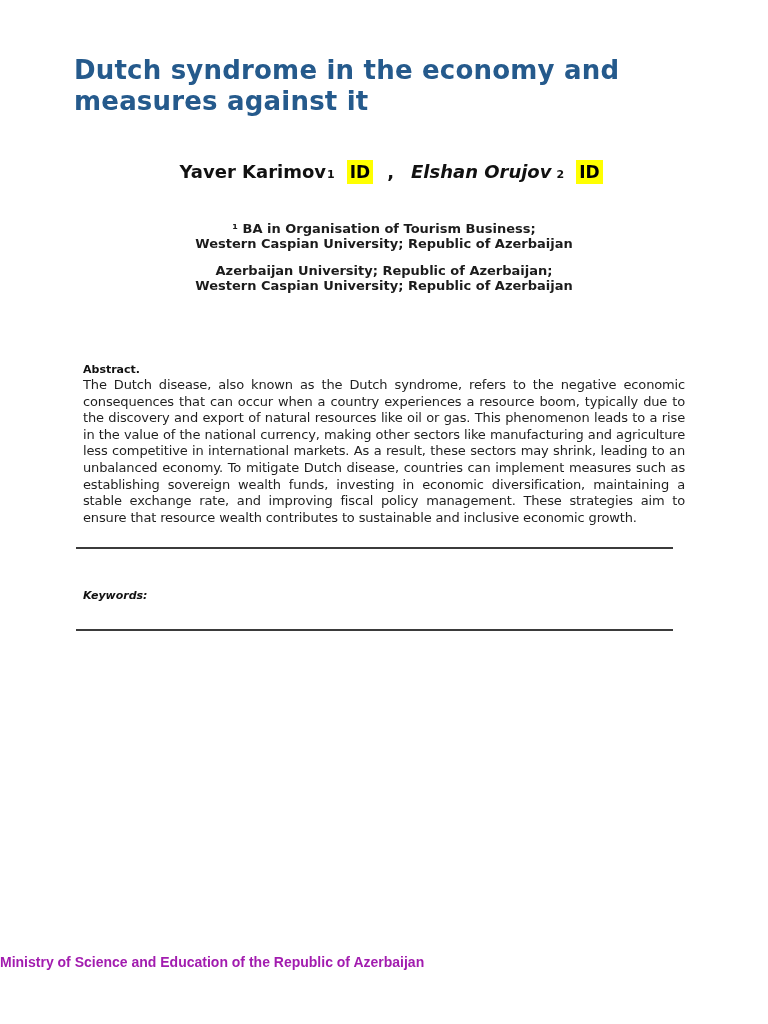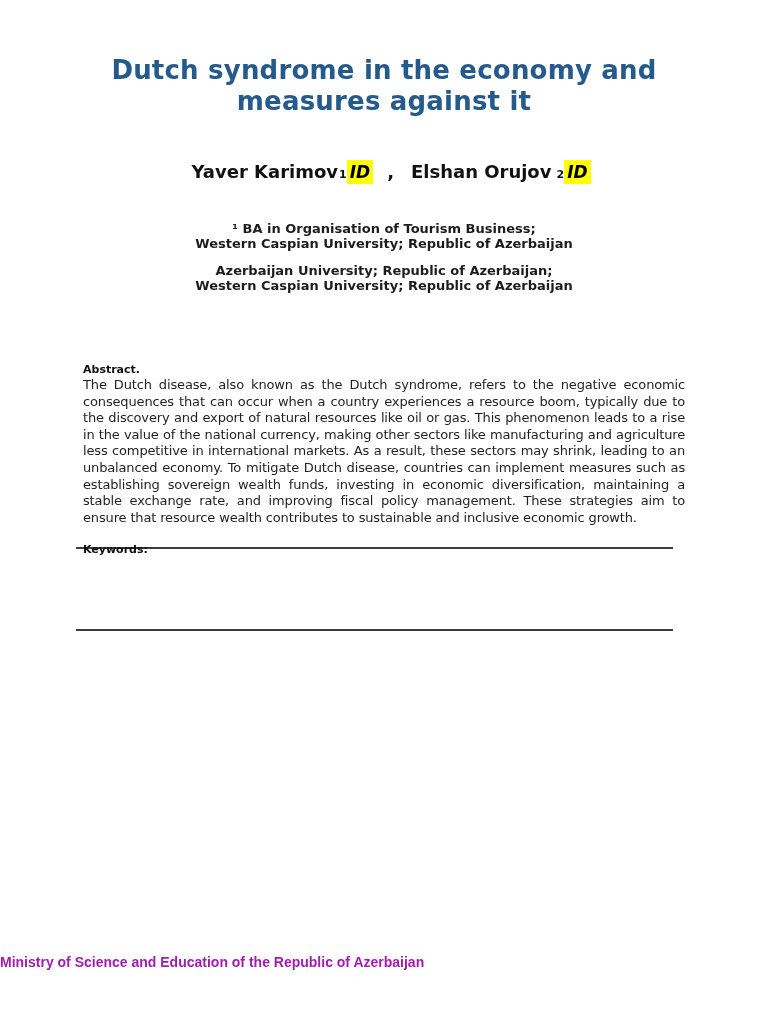--- a/index.html
+++ b/index.html
@@ -6,21 +6,21 @@
   .page{
     position:relative;
     width:768px;height:1024px;
     background:#ffffff;
     font-family:"DejaVu Sans", sans-serif;
     color:#1c1c1c;
     overflow:hidden;
   }
   .title{
     position:absolute;top:55px;left:0;right:0;
-    text-align:center;
+    text-align:left;
   }
   .title .title-text{
     display:block;
     margin:0 auto;
     max-width:620px;
     font-size:26px;
     line-height:31px;
     font-weight:bold;
     color:#255a8c;
     letter-spacing:0.2px;
@@ -36,40 +36,39 @@
     line-height:0;
   }
   .sup1{margin-left:1px;}
   .sup2{margin-left:5px;}
   .id-badge{
     background:#ffff00;
     color:#000000;
     font-weight:bold;
     font-size:17px;
     padding:0 3px;
-    margin-left:0;
-    font-style:italic;
+    margin-left:12px;
   }
   .author-sep{margin-left:14px;}
-  .author2{margin-left:17px;}
+  .author2{margin-left:17px;font-style:italic;}
   .affil{
     position:absolute;left:0;right:0;
     text-align:center;
     font-size:13px;line-height:15px;
     color:#1c1c1c;
     font-weight:bold;
   }
   .affil-1{top:221px;}
   .affil-2{top:263px;}
   .section-heading{
     position:absolute;left:83px;
     font-size:11px;line-height:16px;font-weight:bold;color:#111111;
   }
   .abstract-heading{top:362px;}
-  .keywords-heading{top:542px;}
+  .keywords-heading{top:588px;font-style:italic;}
   .body-text{
     position:absolute;left:83px;width:602px;
     text-align:justify;
     font-size:13px;line-height:16.6px;
     letter-spacing:-0.15px;
     color:#1f1f1f;
   }
   .abstract-body{top:377px;}
   .keywords-body{top:577px;}
   .rule{

